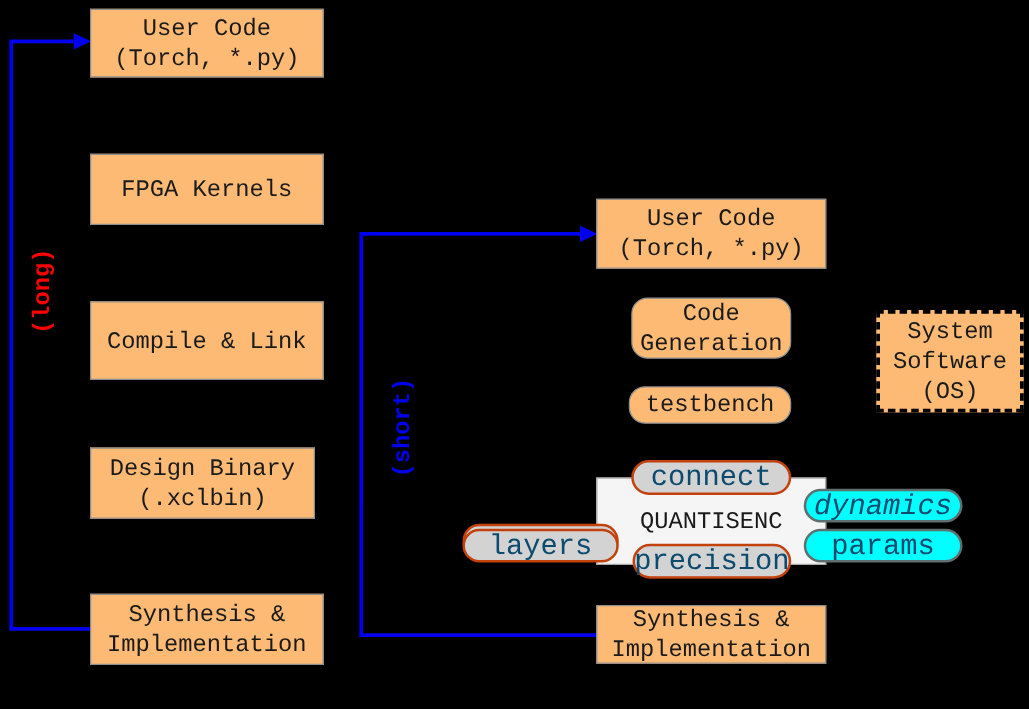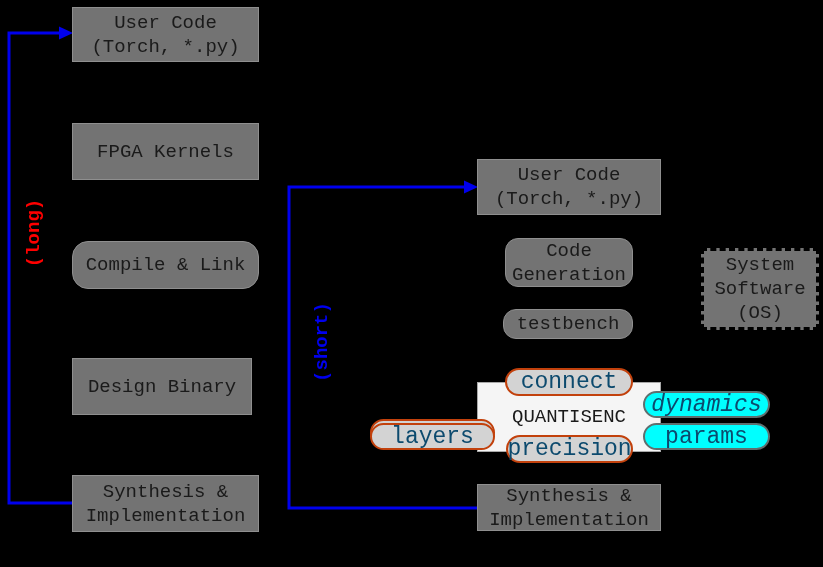--- a/index.html
+++ b/index.html
@@ -3,21 +3,21 @@
 <meta charset="utf-8">
 <style>
   html,body { margin:0; padding:0; background:#000; }
   .canvas {
     position:relative; width:823px; height:567px; background:#000;
     font-family:"Liberation Mono", monospace; overflow:hidden;
   }
   svg.arrows { position:absolute; left:0; top:0; width:823px; height:567px; }
 
   .box {
-    position:absolute; background:#737373; border:1px solid #8f8f8f;
+    position:absolute; background:#fdba74; border:1px solid #8f8f8f;
     box-sizing:border-box; display:flex; flex-direction:column;
     align-items:center; justify-content:center;
     font-size:19px; line-height:24px; color:#1a1a1a; text-align:center;
     white-space:nowrap;
   }
   .box.rounded { border-radius:13px; }
   .box.center-core { background:#f5f5f5; border:1px solid #a8a8a8; }
   .box.dashed { border:3px dashed #000000; }
 
   .pill {
@@ -32,21 +32,21 @@
     position:absolute; width:100px; height:24px; line-height:24px;
     font-size:19px; font-weight:bold; text-align:center;
     transform:rotate(-90deg); white-space:nowrap; z-index:2;
   }
   .loop-label.long  { color:#ff0000; left:-16px; top:221px; }
   .loop-label.short { color:#0000ee; left:272px; top:330px; }
 
   
   .b-l1 { left:72px;  top:7px;   width:187px; height:55px; }
   .b-l2 { left:72px;  top:123px; width:187px; height:57px; }
-  .b-l3 { left:72px;  top:241px; width:187px; height:48px;border-radius:16px; }
+  .b-l3 { left:72px;  top:241px; width:187px; height:63px; }
   .b-l4 { left:72px;  top:358px; width:180px; height:57px; }
   .b-l5 { left:72px;  top:475px; width:187px; height:57px; }
 
   
   .b-r1 { left:477px; top:159px; width:184px; height:56px; }
   .b-r2 { left:505px; top:238px; width:128px; height:49px; }
   .b-r3 { left:503px; top:309px; width:130px; height:30px; }
   .b-core { left:477px; top:382px; width:184px; height:70px; z-index:1; }
   .b-r5 { left:477px; top:484px; width:184px; height:47px; }
 
@@ -85,20 +85,21 @@
     <div>(Torch, *.py)</div>
   </div>
   <div class="box b-l2">
     <div>FPGA Kernels</div>
   </div>
   <div class="box b-l3">
     <div>Compile &amp; Link</div>
   </div>
   <div class="box b-l4">
     <div>Design Binary</div>
+    <div>(.xclbin)</div>
   </div>
   <div class="box b-l5">
     <div>Synthesis &amp;</div>
     <div>Implementation</div>
   </div>
 
   <div class="box b-r1">
     <div>User Code</div>
     <div>(Torch, *.py)</div>
   </div>

